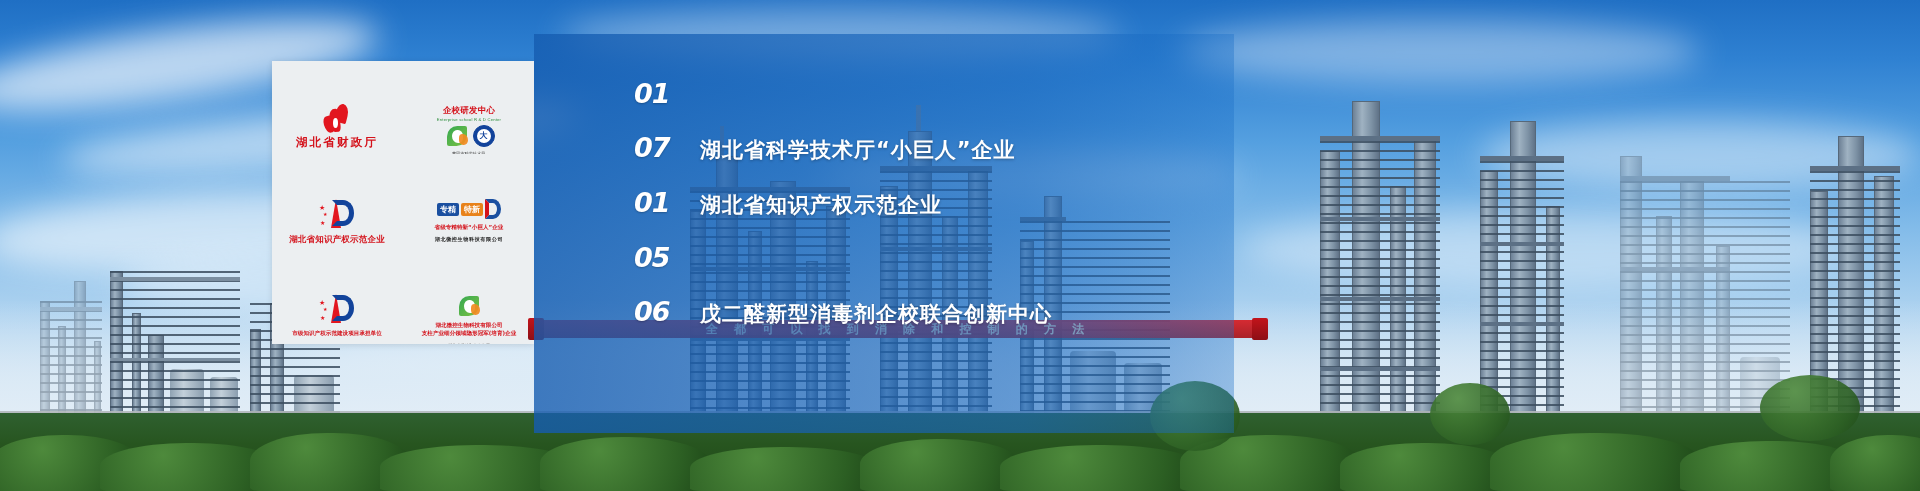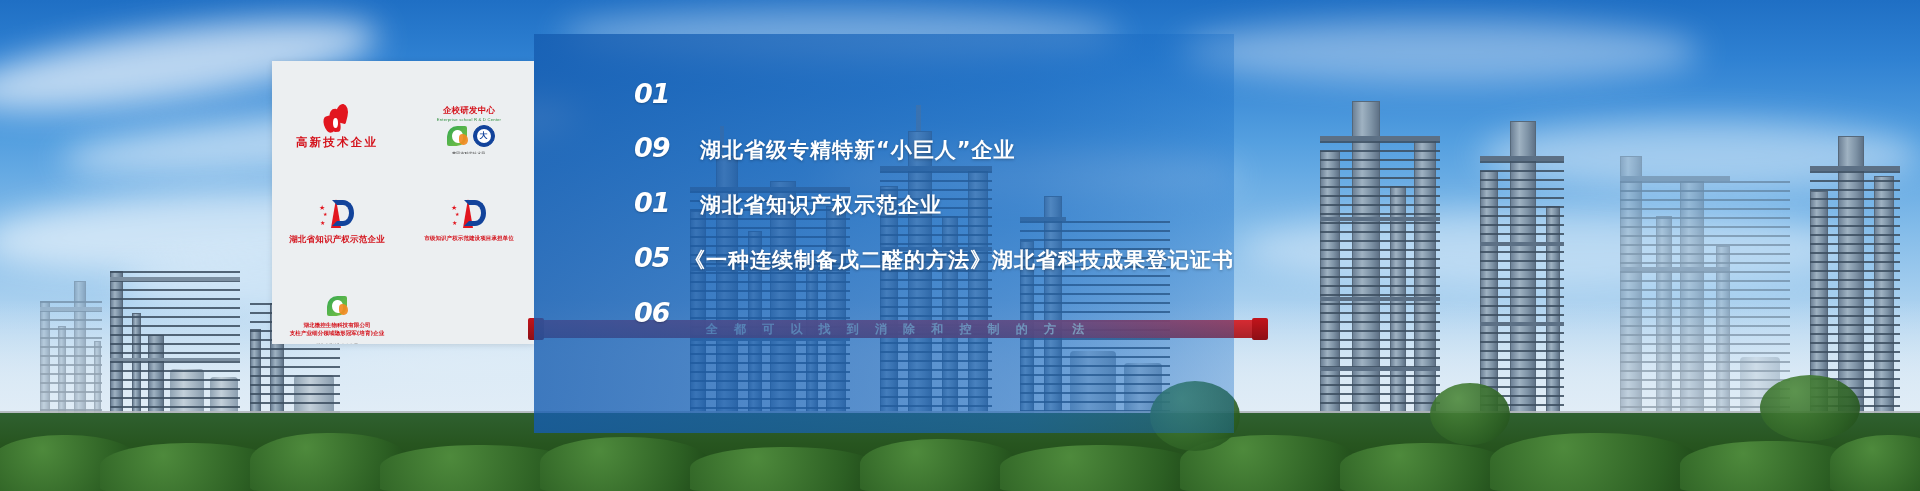--- a/index.html
+++ b/index.html
@@ -314,21 +314,21 @@
 
   <div class="cert">
     <div class="cert-emblem">
       <div class="flame">
           <i class="f1"></i>
           <i class="f2"></i>
           <i class="f3"></i>
           <i class="dot"></i>
         </div>
     </div>
-    <div class="cert-title t1">高新技术企业</div>
+    <div class="cert-title t1">湖北省财政厅</div>
     <div class="cert-sub">
       <div>湖北省科学技术厅  湖北省财政厅</div>
       <div>国家税务总局湖北省税务局</div>
       <div>二〇一五年十月</div>
     </div>
   </div>
 
   <div class="cert">
     <div class="cert-title t2">企校研发中心</div>
     <div class="cert-en">Enterprise school  R &amp; D Center</div>
@@ -358,20 +358,35 @@
           <i class="arc"></i>
         </div>
     </div>
     <div class="cert-title t2" style="margin-top:6px;">湖北省知识产权示范企业</div>
     <div class="cert-sub" style="margin-top:9px;">
       <div>湖北省知识产权局</div>
       <div>二〇一六年六月</div>
     </div>
   </div>
 
+  <div class="cert">
+    <div class="cert-emblem" style="height:28px;">
+      <div class="zjtx">
+        <span class="bx1">专精</span>
+          <span class="bx2">特新</span>
+          <i class="swirl"></i>
+      </div>
+    </div>
+    <div class="cert-title t3" style="margin-top:5px;">省级专精特新“小巨人”企业</div>
+    <div class="cert-sub dark">湖北微控生物科技有限公司</div>
+    <div class="cert-sub" style="margin-top:5px;">
+      <div>湖北省经济和信息化厅</div>
+      <div>二〇二二年九月</div>
+    </div>
+  </div>
 
   <div class="cert">
     <div class="cert-emblem">
       <div class="sail">
           <span class="st s1">★</span>
           <span class="st s2">★</span>
           <span class="st s3">★</span>
         <i class="red"></i>
           <i class="arc"></i>
         </div>
@@ -406,27 +421,27 @@
     <span class="scroll-text">全 都 可 以 找 到 消 除 和 控 制 的 方 法</span>
   </div>
   <div class="scroll-cap"></div>
 </div>
 
 <div id="honors-panel">
   <div class="honor-row">
     <span class="honor-num">01</span>
   </div>
   <div class="honor-row">
-    <span class="honor-num">09</span>
-    <span class="honor-text">湖北省级专精特新“小巨人”企业</span>
+    <span class="honor-num">07</span>
+    <span class="honor-text">湖北省科学技术厅“小巨人”企业</span>
   </div>
   <div class="honor-row">
     <span class="honor-num">01</span>
     <span class="honor-text">湖北省知识产权示范企业</span>
   </div>
   <div class="honor-row">
     <span class="honor-num">05</span>
-    <span class="honor-text">《一种连续制备戊二醛的方法》湖北省科技成果登记证书</span>
   </div>
   <div class="honor-row">
     <span class="honor-num">06</span>
+    <span class="honor-text">戊二醛新型消毒剂企校联合创新中心</span>
   </div>
 </div>
 
 </body></html>

